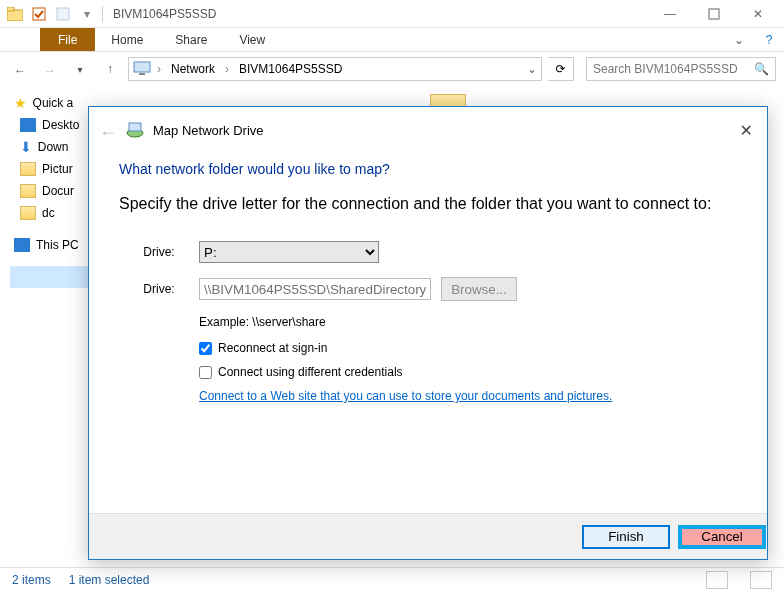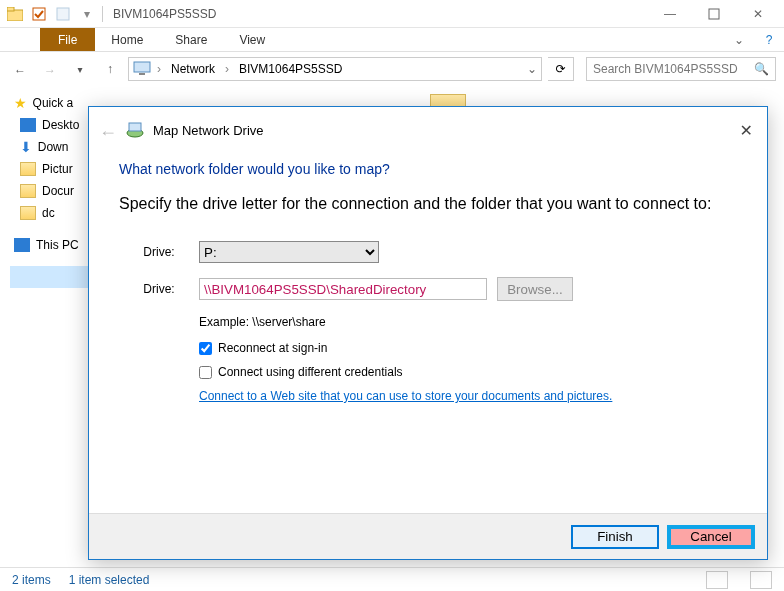--- a/index.html
+++ b/index.html
@@ -57,26 +57,26 @@
 .dialog .dtitle .dicon { width: 20px; height: 18px; }
 .dialog .dtitle .txt { font-size: 13px; }
 .dialog .dtitle .spacer { flex: 1; }
 .dialog .dtitle .close { font-size: 16px; color: #444; padding: 4px; }
 .dialog .dbody { flex: 1; padding: 4px 30px 0 30px; }
 .dialog .heading { color: #003399; font-size: 14px; margin: 4px 0 18px 0; }
 .dialog .sub { font-size: 16px; margin-bottom: 28px; }
 .dialog .row { display: flex; align-items: center; margin-bottom: 14px; }
 .dialog .row .lbl { width: 80px; text-align: center; }
 .dialog select { width: 180px; height: 22px; border: 1px solid #888; background: #e8e8e8; }
-.dialog input[type=text] { width: 288px; height: 22px; border: 1px solid #bbb; padding: 0 4px; color: #be185d; }
+.dialog input[type=text] { width: 232px; height: 22px; border: 1px solid #bbb; padding: 0 4px; color: #737373; }
 .dialog .browse { margin-left: 10px; width: 76px; height: 24px; background: #e8e8e8; border: 1px solid #bbb; color: #888; }
 .dialog .example { margin-left: 80px; margin-bottom: 12px; }
 .dialog .chk { margin-left: 80px; display: flex; align-items: center; gap: 6px; margin-bottom: 10px; }
 .dialog .link { margin-left: 80px; color: #0066cc; text-decoration: underline; }
-.dialog .dfoot { height: 46px; background: #f0f0f0; border-top: 1px solid #ddd; display: flex; align-items: center; justify-content: flex-end; padding: 0 12px; gap: 8px; }
+.dialog .dfoot { height: 46px; background: #f0f0f0; border-top: 1px solid #ddd; display: flex; align-items: center; justify-content: flex-end; padding: 0 1px; gap: 8px; }
 .dialog .dfoot button { width: 88px; height: 24px; border: 4px solid #0ea5e9; background: #fca5a5; }
 .dialog .dfoot button.primary { border: 2px solid #0078d7; background: #e5f1fb; }
 
 
 .ic-folder { background: linear-gradient(#ffe9a6,#fcd46b); border:1px solid #d8b85c; }
 .ic-star { color:#f5c518; font-size:14px; }
 .ic-desk { background:#2b7cd3; }
 .ic-down { color:#2b7cd3; font-size:14px; }
 .ic-pc { background:#2b7cd3; }
 .ic-net { background:#2b7cd3; }

